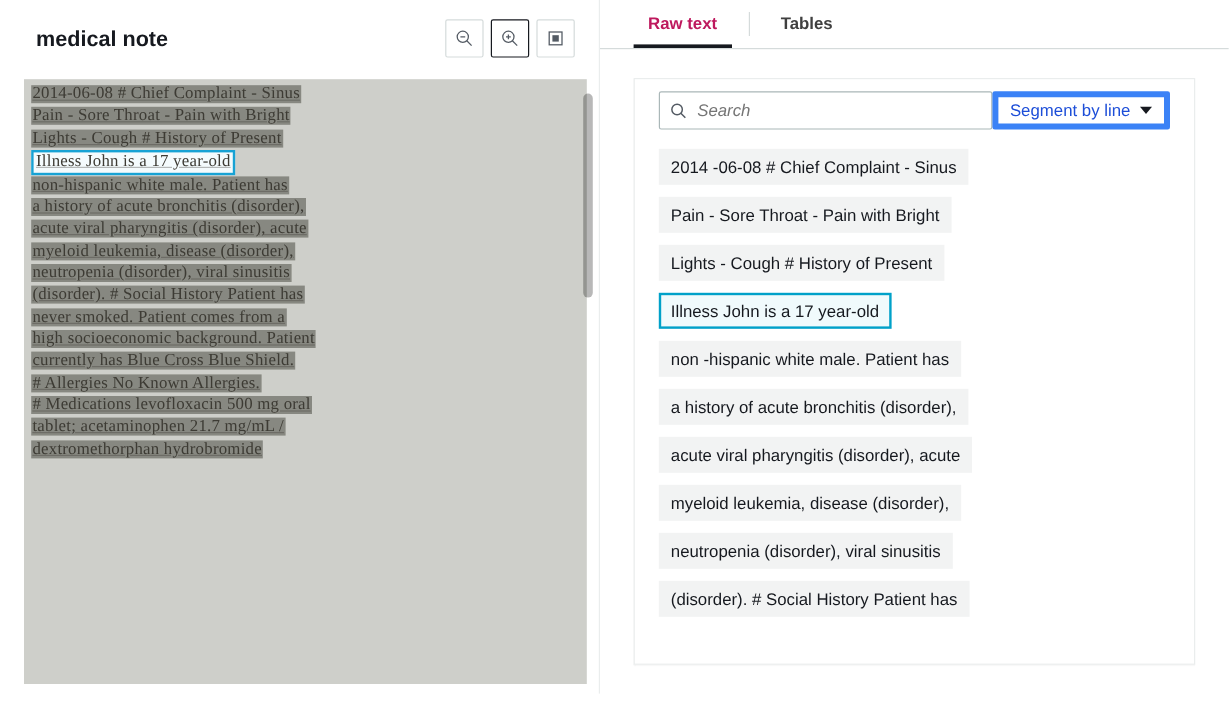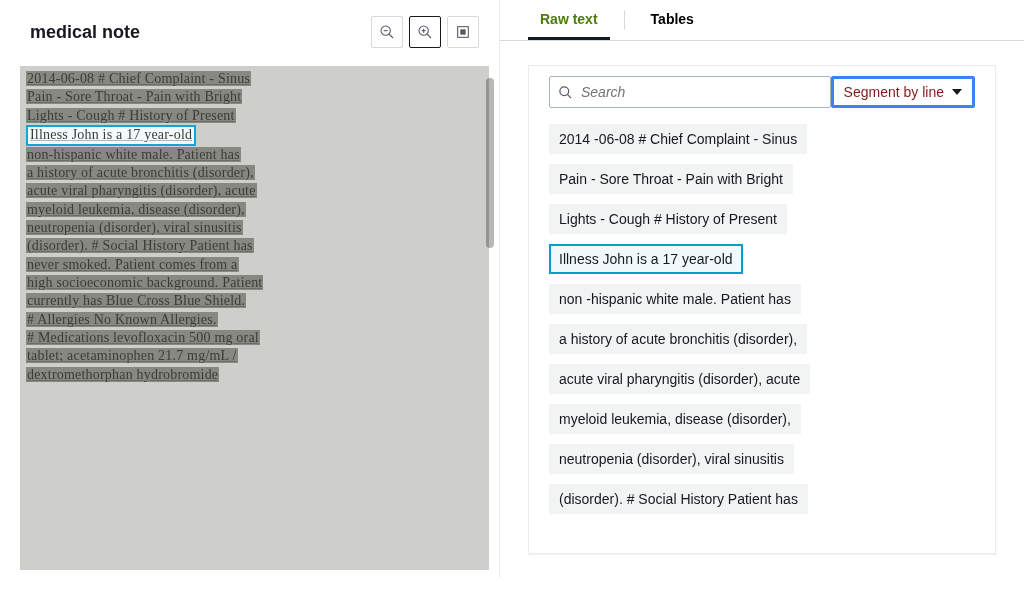--- a/index.html
+++ b/index.html
@@ -14,31 +14,31 @@
   .tool-btn.active { border-color: #16191f; border-width: 1px; }
   .tool-btn svg { width: 16px; height: 16px; stroke: currentColor; fill: none; stroke-width: 1.6; }
   .doc-viewer { flex: 1; padding: 8px 10px 8px 20px; position: relative; overflow: hidden; }
   .scroll-handle { position: absolute; right: 5px; top: 20px; bottom: 60px; width: 8px; }
   .scroll-thumb { position: absolute; top: 0; width: 100%; height: 170px; background: rgba(0,0,0,0.28); border-radius: 4px; }
   .page-surface { background: #cecfca; width: 100%; height: 100%; padding: 4px 6px; position: relative; overflow: hidden; }
   .hw { font-family: "Comic Sans MS", "Bradley Hand", cursive; font-size: 14px; color: #5a5850; line-height: 1.31; letter-spacing: 0.2px; }
   .hw-line { display: inline; background: rgba(120,120,112,0.82); color: #3d3b34; text-decoration: underline; text-decoration-color: rgba(60,58,52,0.35); box-decoration-break: clone; -webkit-box-decoration-break: clone; padding: 0 1px; }
   .hw-line.sel { background: #f4fbfd; border: 2px solid #17a2d4; color: #3d3b34; padding: 0 2px; display: inline-block; line-height: 1.2; }
   .tabs { display: flex; border-bottom: 1px solid #d5dbdb; padding: 0 28px; gap: 8px; }
-  .tab { padding: 11px 12px 10px; font-size: 14px; font-weight: 700; color: #000000; cursor: pointer; border-bottom: 3px solid transparent; position: relative; }
-  .tab.active { color: #4d7c0f; border-bottom-color: #16191f; }
+  .tab { padding: 11px 12px 10px; font-size: 14px; font-weight: 700; color: #404040; cursor: pointer; border-bottom: 3px solid transparent; position: relative; }
+  .tab.active { color: #be185d; border-bottom-color: #16191f; }
   .tab-sep { width: 1px; background: #d5dbdb; margin: 10px 6px; }
   .results-container { flex: 1; padding: 24px 28px; overflow: hidden; }
   .results-card { border: 1px solid #eaeded; height: 100%; padding: 0; box-shadow: 0 1px 1px rgba(0,0,0,0.05); display: flex; flex-direction: column; }
   .results-title { font-size: 18px; font-weight: 700; padding: 14px 20px 6px; }
   .results-controls { display: flex; gap: 0; padding: 10px 20px 6px; }
   .search-box { flex: 1; display: flex; align-items: center; border: 1px solid #aab7b8; border-radius: 2px; padding: 4px 8px; height: 32px; }
   .search-box svg { width: 15px; height: 15px; stroke: #545b64; fill: none; stroke-width: 2; margin-right: 6px; }
   .search-box input { border: none; outline: none; flex: 1; font-size: 14px; font-style: italic; color: #687078; background: transparent; }
-  .segment-btn { height: 32px; border: 3px solid #3b82f6; border-radius: 2px; background: #fff; padding: 0 10px; display: flex; align-items: center; gap: 8px; font-size: 14px; color: #7f1d1d; cursor: pointer; font-weight: 400; }
+  .segment-btn { height: 32px; border: 5px solid #3b82f6; border-radius: 2px; background: #fff; padding: 0 10px; display: flex; align-items: center; gap: 8px; font-size: 14px; color: #1d4ed8; cursor: pointer; font-weight: 400; }
   .segment-btn .caret { width: 0; height: 0; border-left: 5px solid transparent; border-right: 5px solid transparent; border-top: 6px solid #16191f; }
   .segments { padding: 10px 20px; display: flex; flex-wrap: wrap; gap: 10px 10px; align-content: flex-start; overflow-y: auto; align-items: flex-end; }
   .chip { background: #f2f3f3; padding: 7px 10px; font-size: 14px; color: #16191f; border-radius: 0; white-space: nowrap; cursor: pointer; }
   .chip.selected { background: #f0fafc; border: 2px solid #00a1c9; padding: 5px 8px; }
 </style>
 </head>
 <body>
 
 <div class="app">
 

